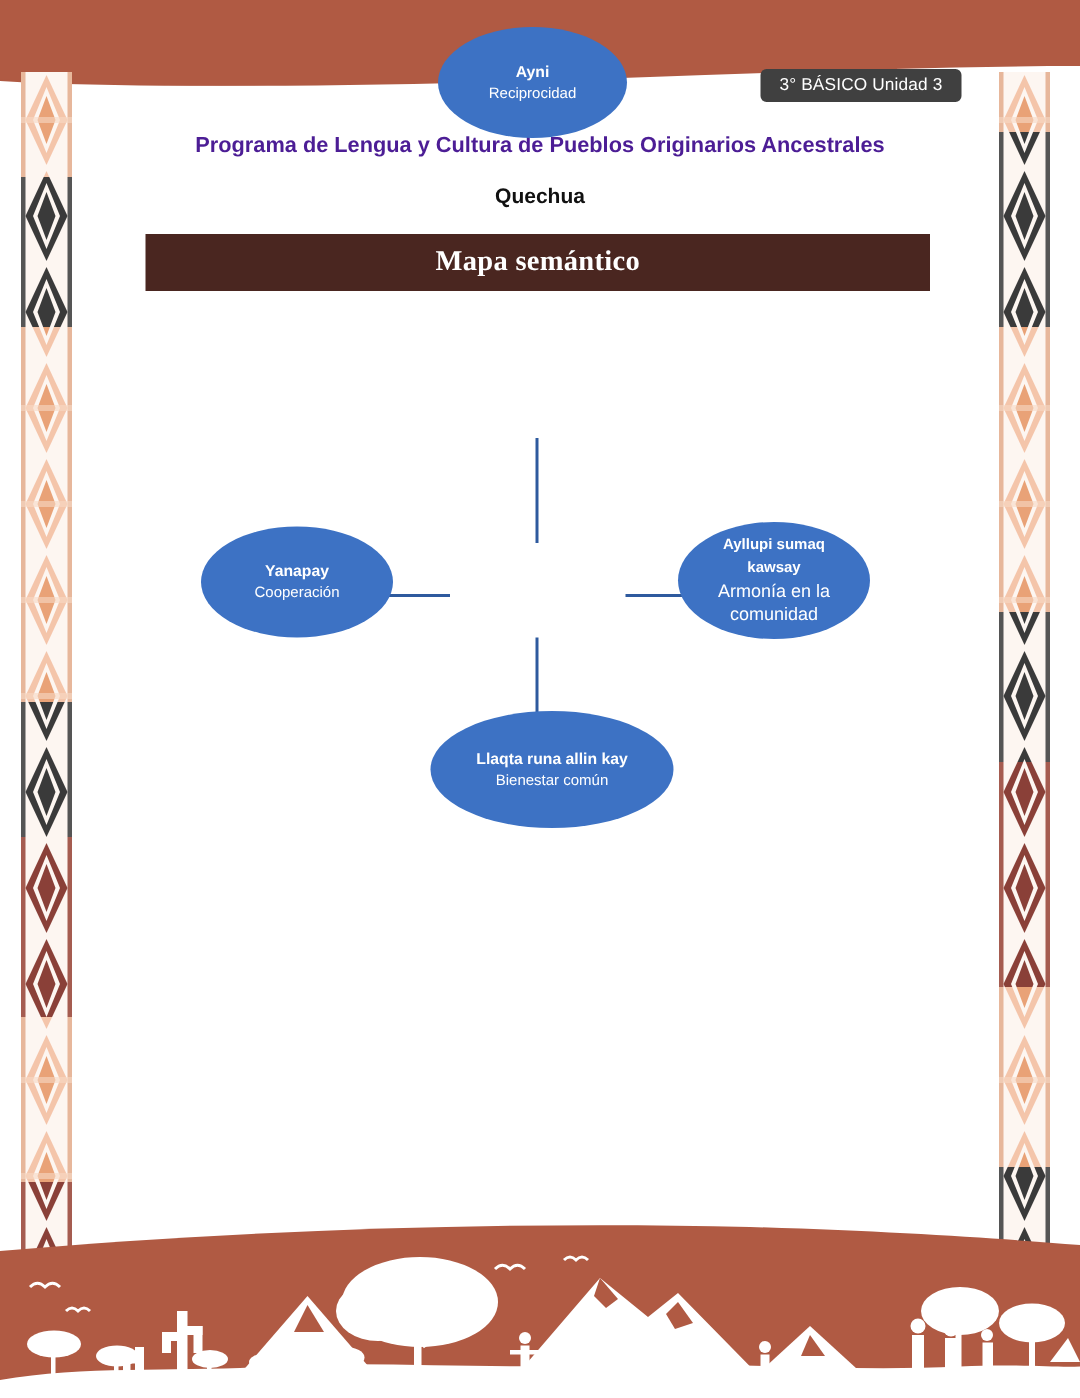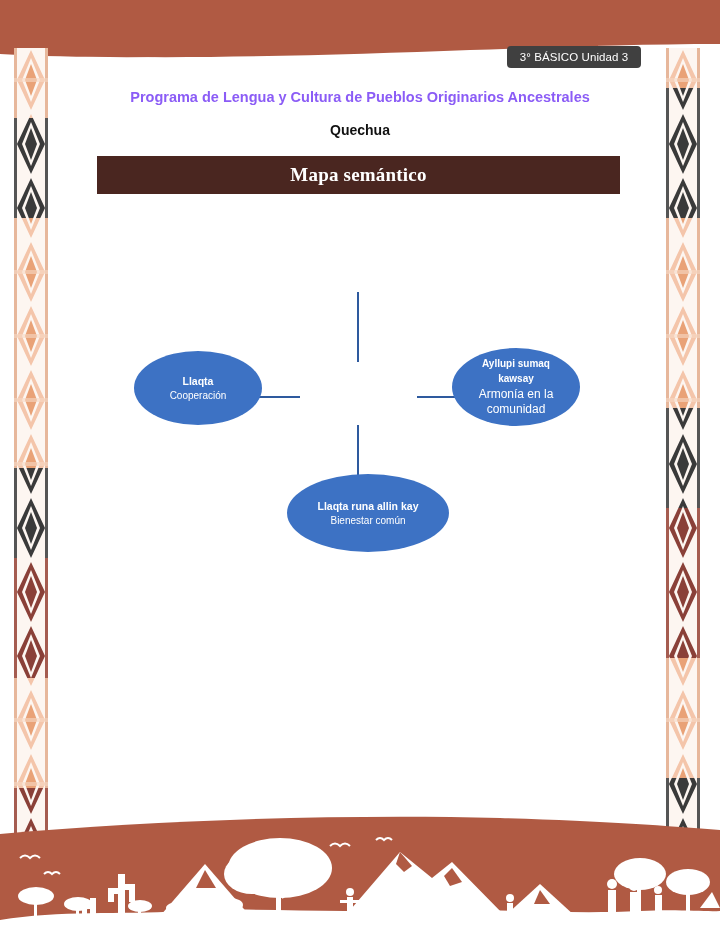--- a/index.html
+++ b/index.html
@@ -62,21 +62,21 @@
   .side-border.right { left: 666px; }
 
   
   .title-line1 {
     position: absolute;
     top: 89px;
     left: 0;
     width: 720px;
     text-align: center;
     font-size: 14.5px;
-    color: #8b5cf6;
+    color: #4c1d95;
     font-weight: 600;
   }
   .title-line2 {
     position: absolute;
     top: 122px;
     left: 0;
     width: 720px;
     text-align: center;
     font-size: 14px;
     color: #111111;
@@ -234,23 +234,27 @@
     <span class="section-bar-label">Mapa semántico</span>
   </div>
 
   <svg class="connectors" style="top:230px;left:0;" viewBox="0 0 720 330" preserveAspectRatio="none">
     <line x1="358" y1="62" x2="358" y2="132" stroke="#2e5a9e" stroke-width="2"></line>
     <line x1="358" y1="195" x2="358" y2="258" stroke="#2e5a9e" stroke-width="2"></line>
     <line x1="258" y1="167" x2="300" y2="167" stroke="#2e5a9e" stroke-width="2"></line>
     <line x1="417" y1="167" x2="458" y2="167" stroke="#2e5a9e" stroke-width="2"></line>
   </svg>
 
+  <div class="node node-top">
+    <div class="term">Ayni</div>
+    <div class="gloss">Reciprocidad</div>
+  </div>
 
   <div class="node node-left">
-    <div class="term">Llaqta</div>
+    <div class="term">Yanapay</div>
     <div class="gloss">Cooperación</div>
   </div>
 
 
   <div class="node node-right">
     <div class="term">Ayllupi sumaq</div>
     <div class="term">kawsay</div>
     <div class="gloss">Armonía en la</div>
     <div class="gloss">comunidad</div>
   </div>

